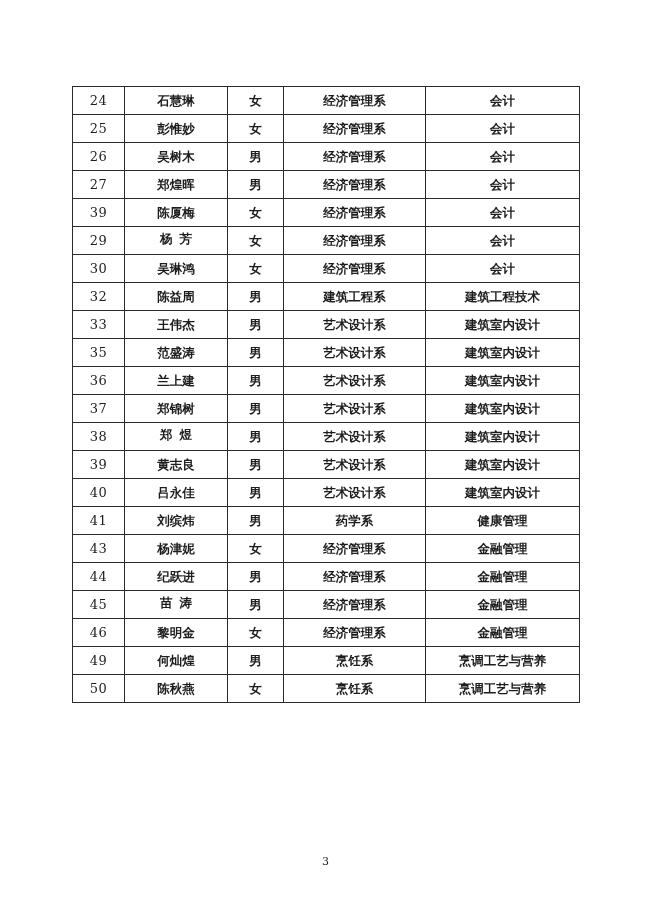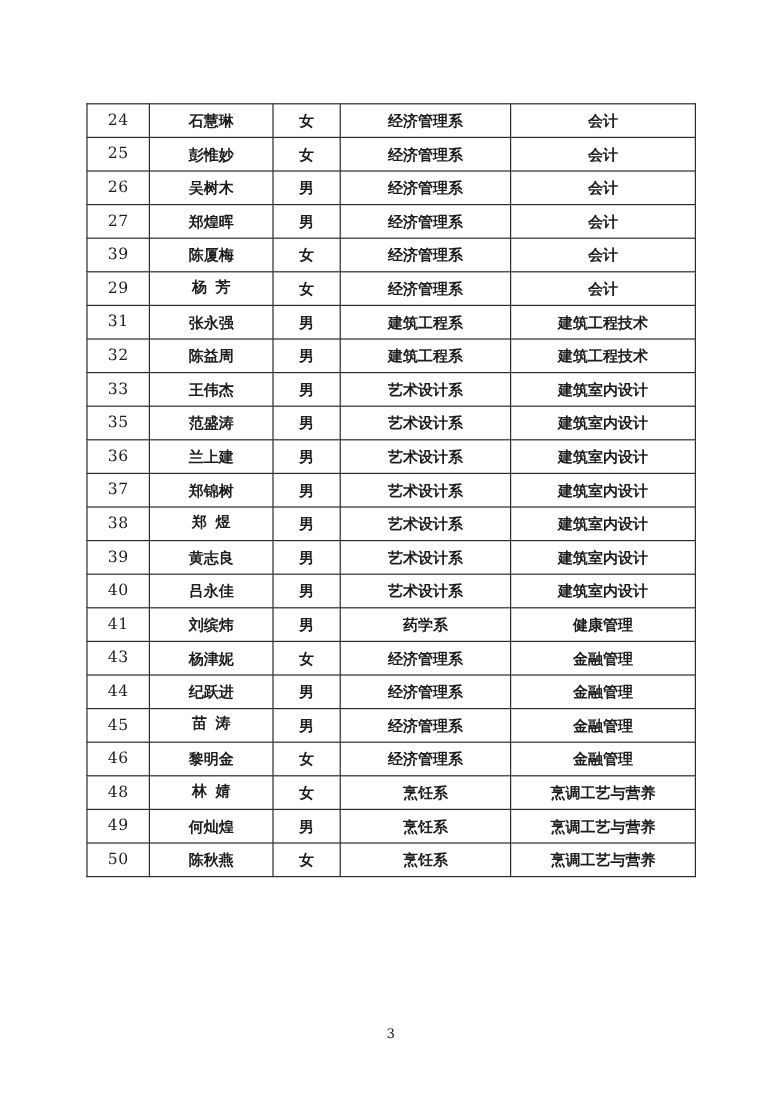--- a/index.html
+++ b/index.html
@@ -126,34 +126,34 @@
             <td class="major">会计</td>
           </tr>
           <tr>
             <td class="seq">29</td>
             <td class="name spaced">杨芳</td>
             <td class="gender">女</td>
             <td class="dept">经济管理系</td>
             <td class="major">会计</td>
           </tr>
           <tr>
-            <td class="seq">31</td>
-            <td class="name">张永强</td>
+            <td class="seq">30</td>
+            <td class="name">吴琳鸿</td>
+            <td class="gender">女</td>
+            <td class="dept">经济管理系</td>
+            <td class="major">会计</td>
+          </tr>
+          <tr>
+            <td class="seq">32</td>
+            <td class="name">陈益周</td>
             <td class="gender">男</td>
             <td class="dept">建筑工程系</td>
             <td class="major">建筑工程技术</td>
           </tr>
           <tr>
-            <td class="seq">32</td>
-            <td class="name">陈益周</td>
-            <td class="gender">男</td>
-            <td class="dept">建筑工程系</td>
-            <td class="major">建筑工程技术</td>
-          </tr>
-          <tr>
             <td class="seq">33</td>
             <td class="name">王伟杰</td>
             <td class="gender">男</td>
             <td class="dept">艺术设计系</td>
             <td class="major">建筑室内设计</td>
           </tr>
           <tr>
             <td class="seq">35</td>
             <td class="name">范盛涛</td>
             <td class="gender">男</td>
@@ -222,27 +222,20 @@
             <td class="gender">男</td>
             <td class="dept">经济管理系</td>
             <td class="major">金融管理</td>
           </tr>
           <tr>
             <td class="seq">46</td>
             <td class="name">黎明金</td>
             <td class="gender">女</td>
             <td class="dept">经济管理系</td>
             <td class="major">金融管理</td>
-          </tr>
-          <tr>
-            <td class="seq">48</td>
-            <td class="name spaced">林婧</td>
-            <td class="gender">女</td>
-            <td class="dept">烹饪系</td>
-            <td class="major">烹调工艺与营养</td>
           </tr>
           <tr>
             <td class="seq">49</td>
             <td class="name">何灿煌</td>
             <td class="gender">男</td>
             <td class="dept">烹饪系</td>
             <td class="major">烹调工艺与营养</td>
           </tr>
           <tr>
             <td class="seq">50</td>

